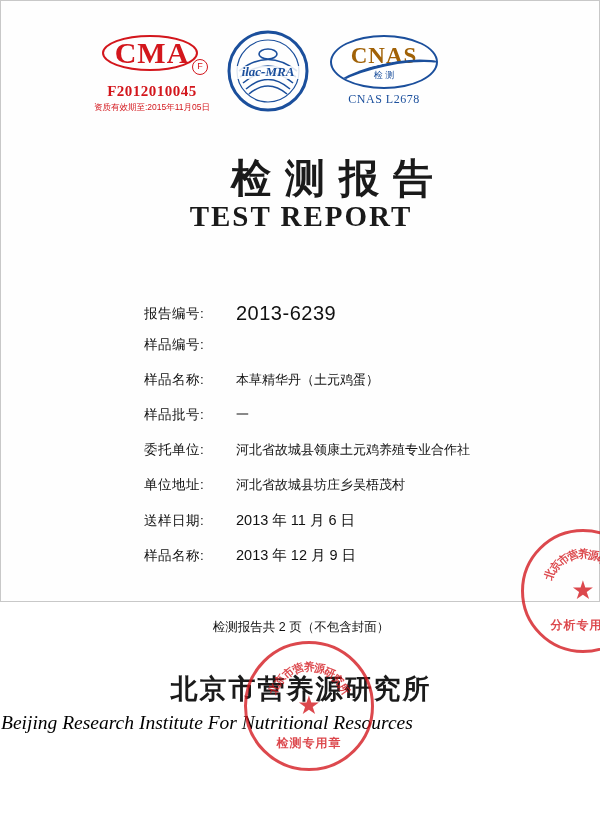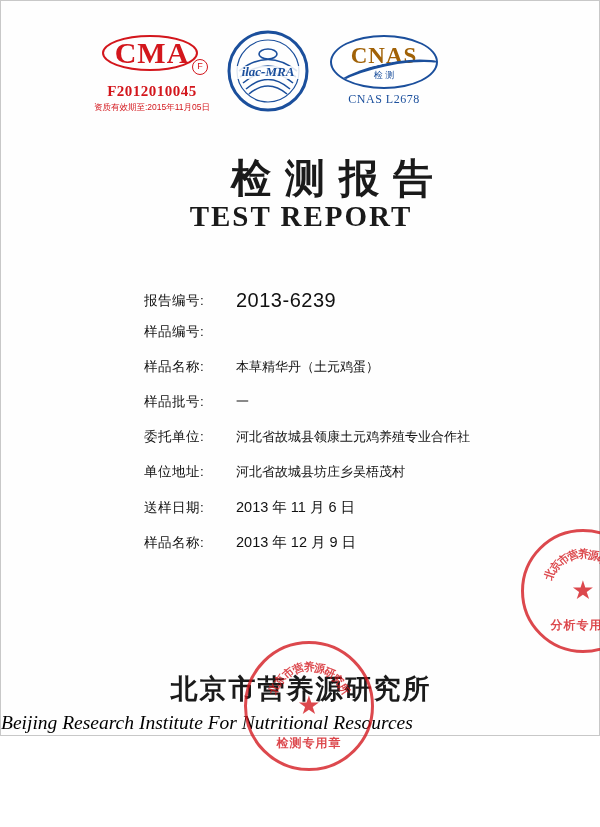--- a/index.html
+++ b/index.html
@@ -11,21 +11,21 @@
     height: 827px;
     background: #ffffff;
     font-family: "Liberation Sans", sans-serif;
     color: #000;
     position: relative;
     overflow: hidden;
   }
   .page {
     position: relative;
     width: 600px;
-    height: 736px;
+    height: 602px;
     border: 1px solid #c8c8c8;
     box-sizing: border-box;
     background: #fefefe;
   }
 
   
   .logos {
     position: absolute;
     top: 28px;
     left: 0;
@@ -182,21 +182,21 @@
     font-family: "Liberation Serif", serif;
     font-size: 29px;
     font-weight: bold;
     letter-spacing: 2px;
     color: #1a1a1a;
   }
 
   
   .fields {
     position: absolute;
-    top: 286px;
+    top: 299px;
     left: 143px;
     width: 400px;
   }
   .field-row {
     display: flex;
     align-items: baseline;
     margin-bottom: 13px;
     min-height: 22px;
   }
   .field-label {
@@ -397,20 +397,21 @@
       <div class="field-value mid">2013 年 11 月 6 日</div>
     </div>
 
     <div class="field-row">
       <div class="field-label">样品名称:</div>
       <div class="field-value mid">2013 年 12 月 9 日</div>
     </div>
 
   </div>
 
+  <div class="pages-note">检测报告共 2 页（不包含封面）</div>
 
   <div class="inst-cn">北京市营养源研究所</div>
   <div class="inst-en">Beijing Research Institute For Nutritional Resources</div>
 
   <div class="stamp stamp-right">
     <div class="stamp-star">★</div>
     <div class="stamp-arc-text">
         <span style="transform: rotate(-72deg) translate(0px, -44px) rotate(0deg);">北</span>
         <span style="transform: rotate(-56deg) translate(0px, -44px) rotate(0deg);">京</span>
         <span style="transform: rotate(-40deg) translate(0px, -44px) rotate(0deg);">市</span>

